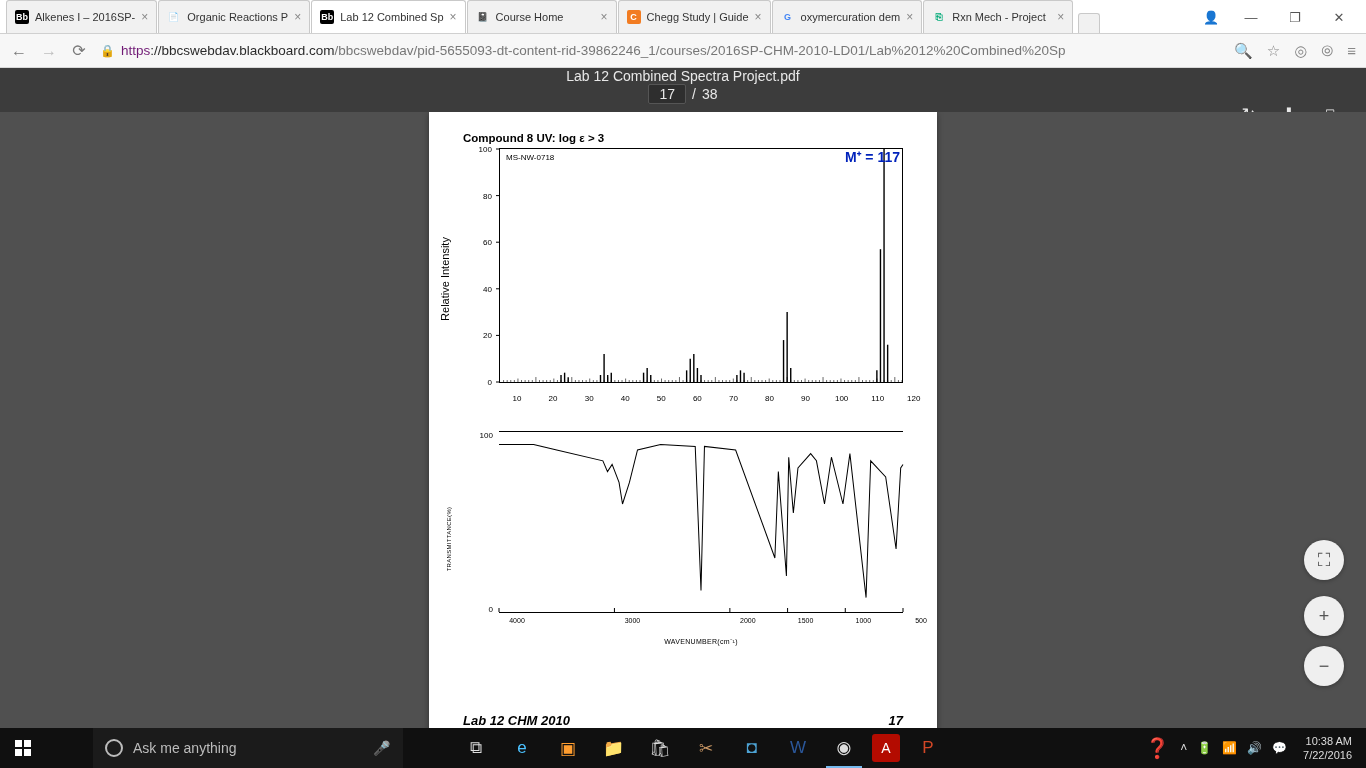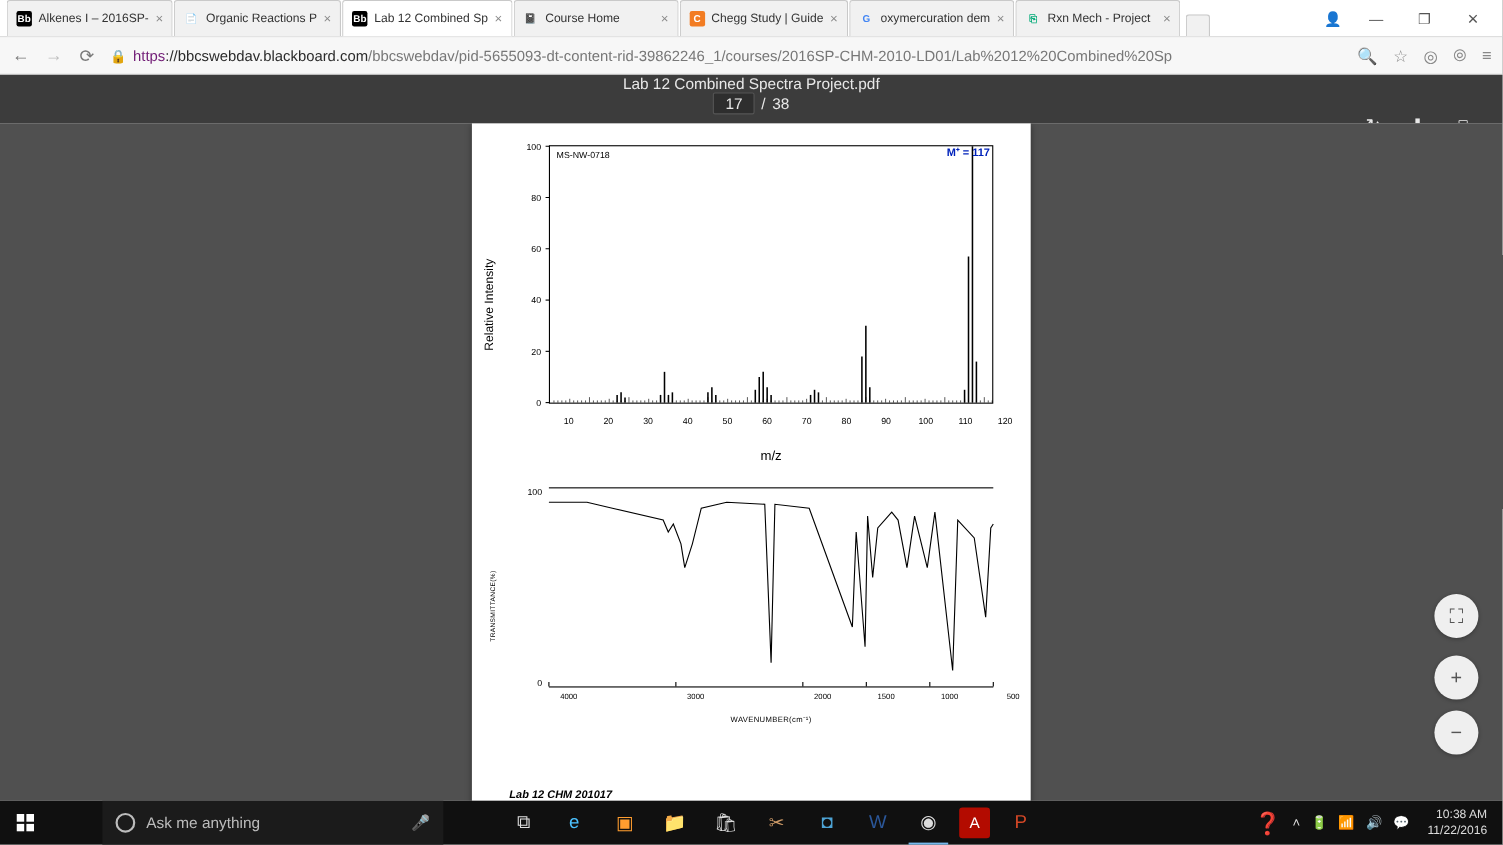--- a/index.html
+++ b/index.html
@@ -33,27 +33,27 @@
   .page-ind { font-size:14px; display:flex; gap:6px; align-items:center; }
   .page-cur { background:#2e2e2e; border:1px solid #555; padding:1px 10px; border-radius:2px; }
   .pdf-tools { display:flex; gap:26px; font-size:17px; margin-left:auto; }
   .pdf-tool { cursor:pointer; }
   
   .viewer { position:absolute; top:112px; left:0; right:0; bottom:40px; background:#505050; display:flex; justify-content:center; overflow:hidden; }
   .page { margin-top:0px; width:508px; height:630px; background:#fff; box-shadow:0 2px 6px rgba(0,0,0,.4); position:relative; padding:20px 34px 10px 34px; font-family:"Times New Roman",serif; font-size:11px; color:#000; }
   .page-title { font-weight:bold; font-size:11.5px; margin-bottom:4px; }
   .chart-box { position:relative; border:1px solid #000; height:235px; margin-left:36px; margin-bottom:6px; }
   .ms-label { position:absolute; top:4px; left:6px; font-size:8px; font-family:Arial, sans-serif; }
-  .m-plus { position:absolute; top:-2px; right:2px; font-size:10px; color:#0022bb; font-weight:bold; }
+  .m-plus { position:absolute; top:-2px; right:2px; font-size:14px; color:#0022bb; font-weight:bold; }
   .y-axis-label { position:absolute; left:-18px; top:50%; transform:translate(-50%,-50%) rotate(-90deg); font-size:11px; }
   .x-axis-label { text-align:center; font-size:12px; margin-top:14px; margin-left:36px; }
   .ir-box { position:relative; height:182px; margin-left:36px; margin-top:22px; border-top:1px solid #000; border-bottom:1px solid #000; }
   .ir-ylbl { position:absolute; left:-14px; top:50%; transform:translate(-50%,-50%) rotate(-90deg); font-size:6px; letter-spacing:.3px; }
   .ir-xlbl { text-align:center; font-size:7px; margin-top:10px; margin-left:36px; letter-spacing:.3px; }
-  .footer { position:absolute; bottom:14px; left:34px; right:34px; display:flex; font-style:italic; font-weight:bold; font-size:10px; }
+  .footer { position:absolute; bottom:14px; left:34px; right:34px; display:flex; justify-content:space-between; font-style:italic; font-weight:bold; font-size:13px; }
   
   .float-btn { position:absolute; right:22px; width:40px; height:40px; background:#efefef; border-radius:50%; box-shadow:0 1px 4px rgba(0,0,0,.3); display:flex; align-items:center; justify-content:center; color:#555; font-size:18px; cursor:pointer; }
   
   .taskbar { position:absolute; bottom:0; left:0; right:0; height:40px; background:#101010; display:flex; align-items:center; color:#ddd;gap:47px; }
   .start { width:46px; height:40px; display:flex; align-items:center; justify-content:center; font-size:16px; cursor:pointer; }
   .cortana { display:flex; align-items:center; gap:10px; background:#1b1b1b; height:40px; width:310px; padding:0 12px; font-size:14px; color:#bcbcbc; }
   .cortana .circle { width:18px; height:18px; border:2px solid #bcbcbc; border-radius:50%; }
   .mic { margin-left:auto; }
   .tb-icons { display:flex; align-items:center; gap:10px; padding-left:8px; }
   .tb-icon { width:36px; height:40px; display:flex; align-items:center; justify-content:center; cursor:pointer; font-size:17px; }
@@ -142,20 +142,21 @@
   <div class="pdf-spacer"></div>
   <div class="pdf-tools">
     <span class="pdf-tool">↻</span>
     <span class="pdf-tool">⬇</span>
     <span class="pdf-tool">🖶</span>
   </div>
 </div>
 
 <div class="viewer">
   <div class="page">
+    <div class="page-title">Compound 8 UV: log ε &gt; 3</div>
 
     <div style="position:relative;">
       <div class="y-axis-label">Relative Intensity</div>
       <div class="chart-box">
         <div class="ms-label">MS-NW-0718</div>
         <div class="m-plus">M⁺ = 117</div>
         <svg id="ms-svg" width="100%" height="100%" viewBox="0 0 400 235" preserveAspectRatio="none" overflow="visible">
             <line x1="-4" y1="235" x2="0" y2="235" stroke="#000"></line>
             <text x="-8" y="238" text-anchor="end" class="tick-text">0</text>
             <line x1="-4" y1="188" x2="0" y2="188" stroke="#000"></line>
@@ -314,21 +315,20 @@
           <text x="108.21428571428571" y="12" text-anchor="middle" class="tick-text">40</text>
           <text x="144.28571428571428" y="12" text-anchor="middle" class="tick-text">50</text>
           <text x="180.35714285714286" y="12" text-anchor="middle" class="tick-text">60</text>
           <text x="216.42857142857142" y="12" text-anchor="middle" class="tick-text">70</text>
           <text x="252.5" y="12" text-anchor="middle" class="tick-text">80</text>
           <text x="288.57142857142856" y="12" text-anchor="middle" class="tick-text">90</text>
           <text x="324.64285714285717" y="12" text-anchor="middle" class="tick-text">100</text>
           <text x="360.7142857142857" y="12" text-anchor="middle" class="tick-text">110</text>
           <text x="396.7857142857143" y="12" text-anchor="middle" class="tick-text">120</text>
         </svg>
-      <div class="x-axis-label">m/z</div>
     </div>
 
     <div style="position:relative;">
       <div class="ir-ylbl">TRANSMITTANCE(%)</div>
       <div class="ir-box">
         <svg id="ir-svg" width="100%" height="100%" viewBox="0 0 400 182" preserveAspectRatio="none" overflow="visible">
             <path d="M0 12.73999999999998 L34.285714285714285 12.73999999999998 L57.14285714285714 18.19999999999999 L102.85714285714285 29.120000000000005 L107.42857142857143 40.03999999999999 L112.00000000000001 32.76000000000002 L118.85714285714286 50.96000000000001 L122.28571428571429 72.8 L129.14285714285714 50.96000000000001 L137.14285714285714 18.19999999999999 L160 12.73999999999998 L194.28571428571428 14.560000000000002 L200 160.16 L203.42857142857142 14.560000000000002 L234.2857142857143 18.19999999999999 L273.1428571428571 127.4 L276.57142857142856 40.03999999999999 L284.57142857142856 145.6 L286.8571428571429 25.47999999999999 L291.4285714285714 81.89999999999999 L296 36.400000000000006 L308.5714285714286 21.840000000000003 L314.2857142857143 29.120000000000005 L322.2857142857143 72.8 L329.1428571428571 25.47999999999999 L340.57142857142856 72.8 L347.42857142857144 21.840000000000003 L363.42857142857144 167.44 L368 29.120000000000005 L382.8571428571429 45.5 L393.14285714285717 118.30000000000001 L397.7142857142857 36.400000000000006 L400 32.76000000000002 " fill="none" stroke="#000" stroke-width="1"></path>
             <text x="-6" y="6" text-anchor="end" class="tick-text">100</text>
             <text x="-6" y="182" text-anchor="end" class="tick-text">0</text>
             <line x1="0" y1="182" x2="0" y2="178" stroke="#000"></line>
@@ -390,16 +390,16 @@
   </div>
   <div class="tray">
     <span style="color:#2d6fb8;font-size:20px">❓</span>
     <span>˄</span>
     <span>🔋</span>
     <span>📶</span>
     <span>🔊</span>
     <span>💬</span>
     <div class="clock">
       <div>10:38 AM</div>
-      <div>11/22/2016</div>
+      <div>7/22/2016</div>
     </div>
   </div>
 </div>
 
 </body></html>

